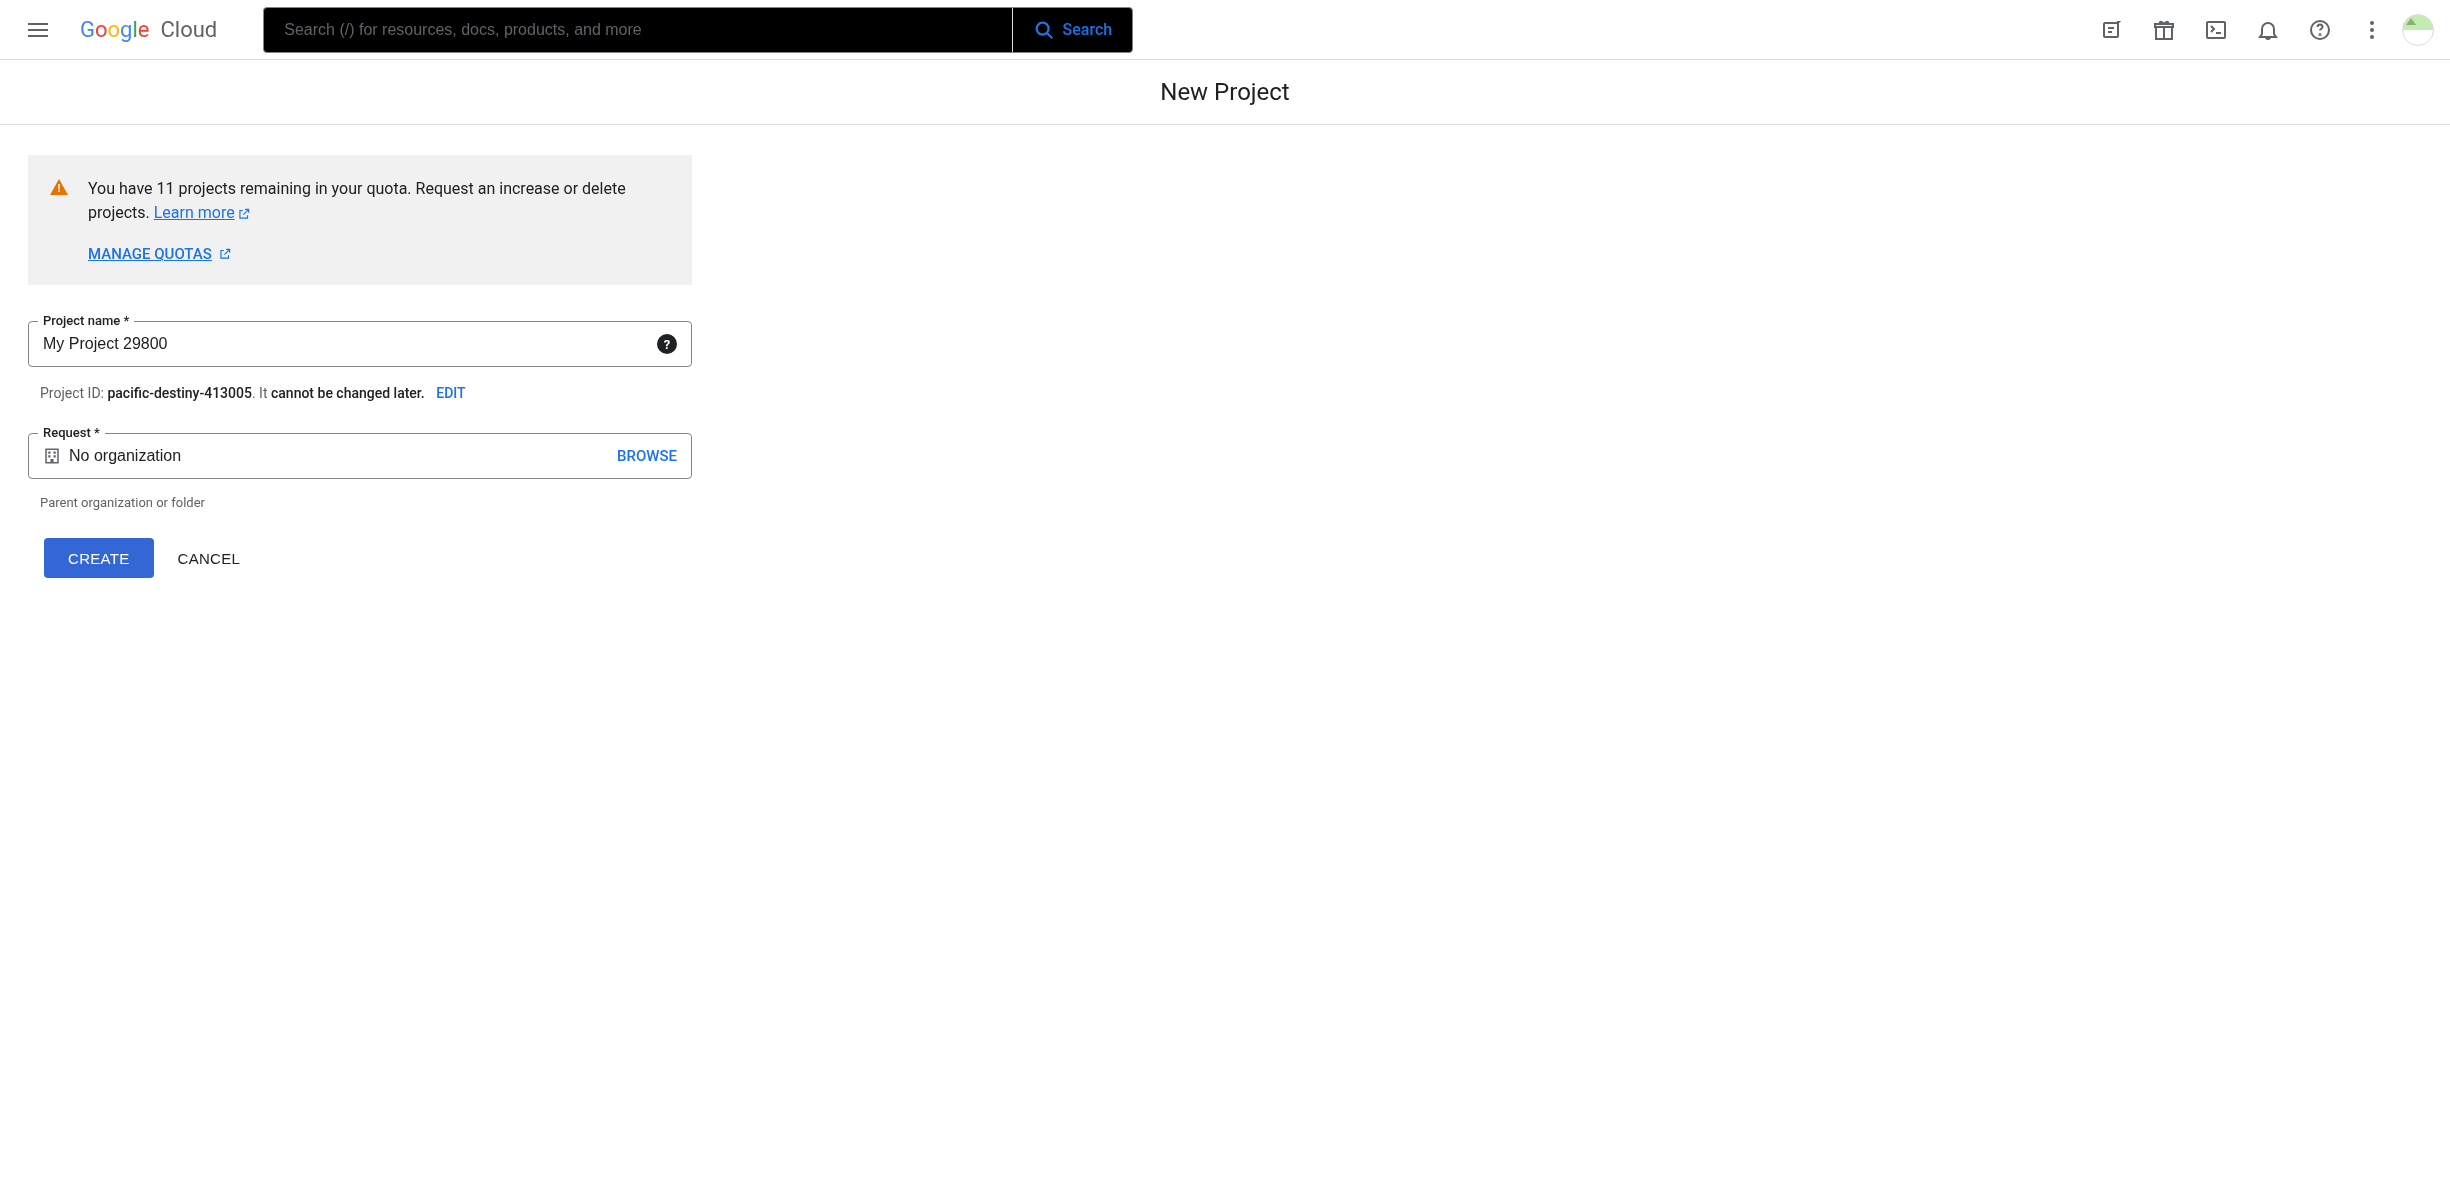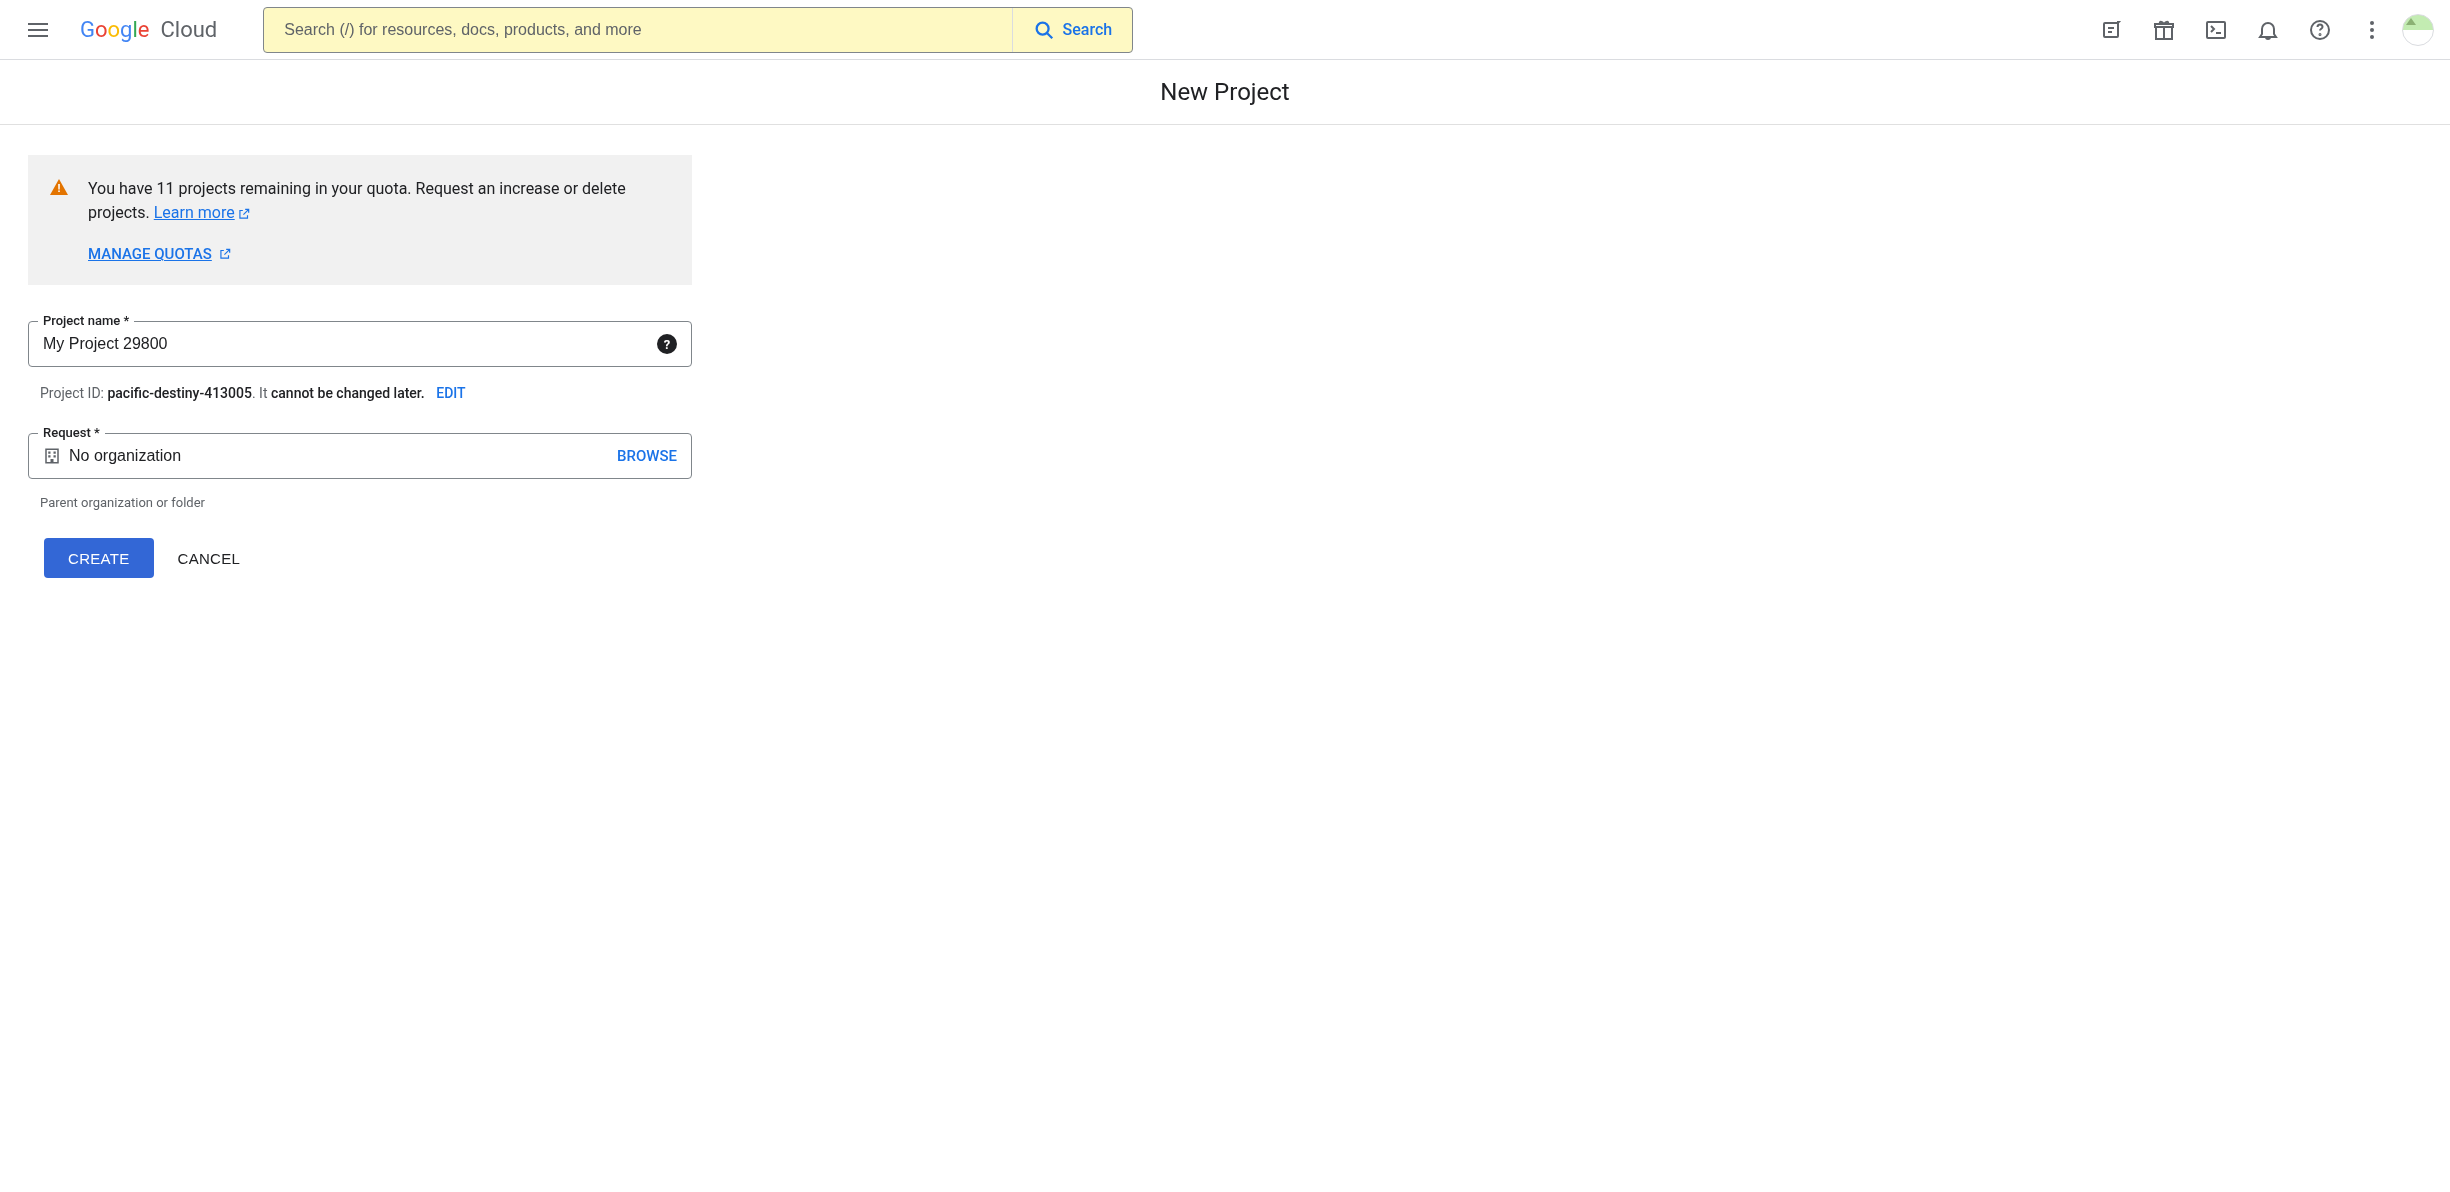--- a/index.html
+++ b/index.html
@@ -60,21 +60,21 @@
     
     .search-container {
       flex: 1;
       max-width: 870px;
       margin-left: 30px;
       display: flex;
       align-items: center;
       border: 1px solid #80868b;
       border-radius: 4px;
       height: 46px;
-      background: #fef9c3;
+      background: #000000;
     }
     
     .search-input {
       flex: 1;
       border: none;
       outline: none;
       padding: 0 20px;
       font-size: 16px;
       color: #5f6368;
       background: transparent;

